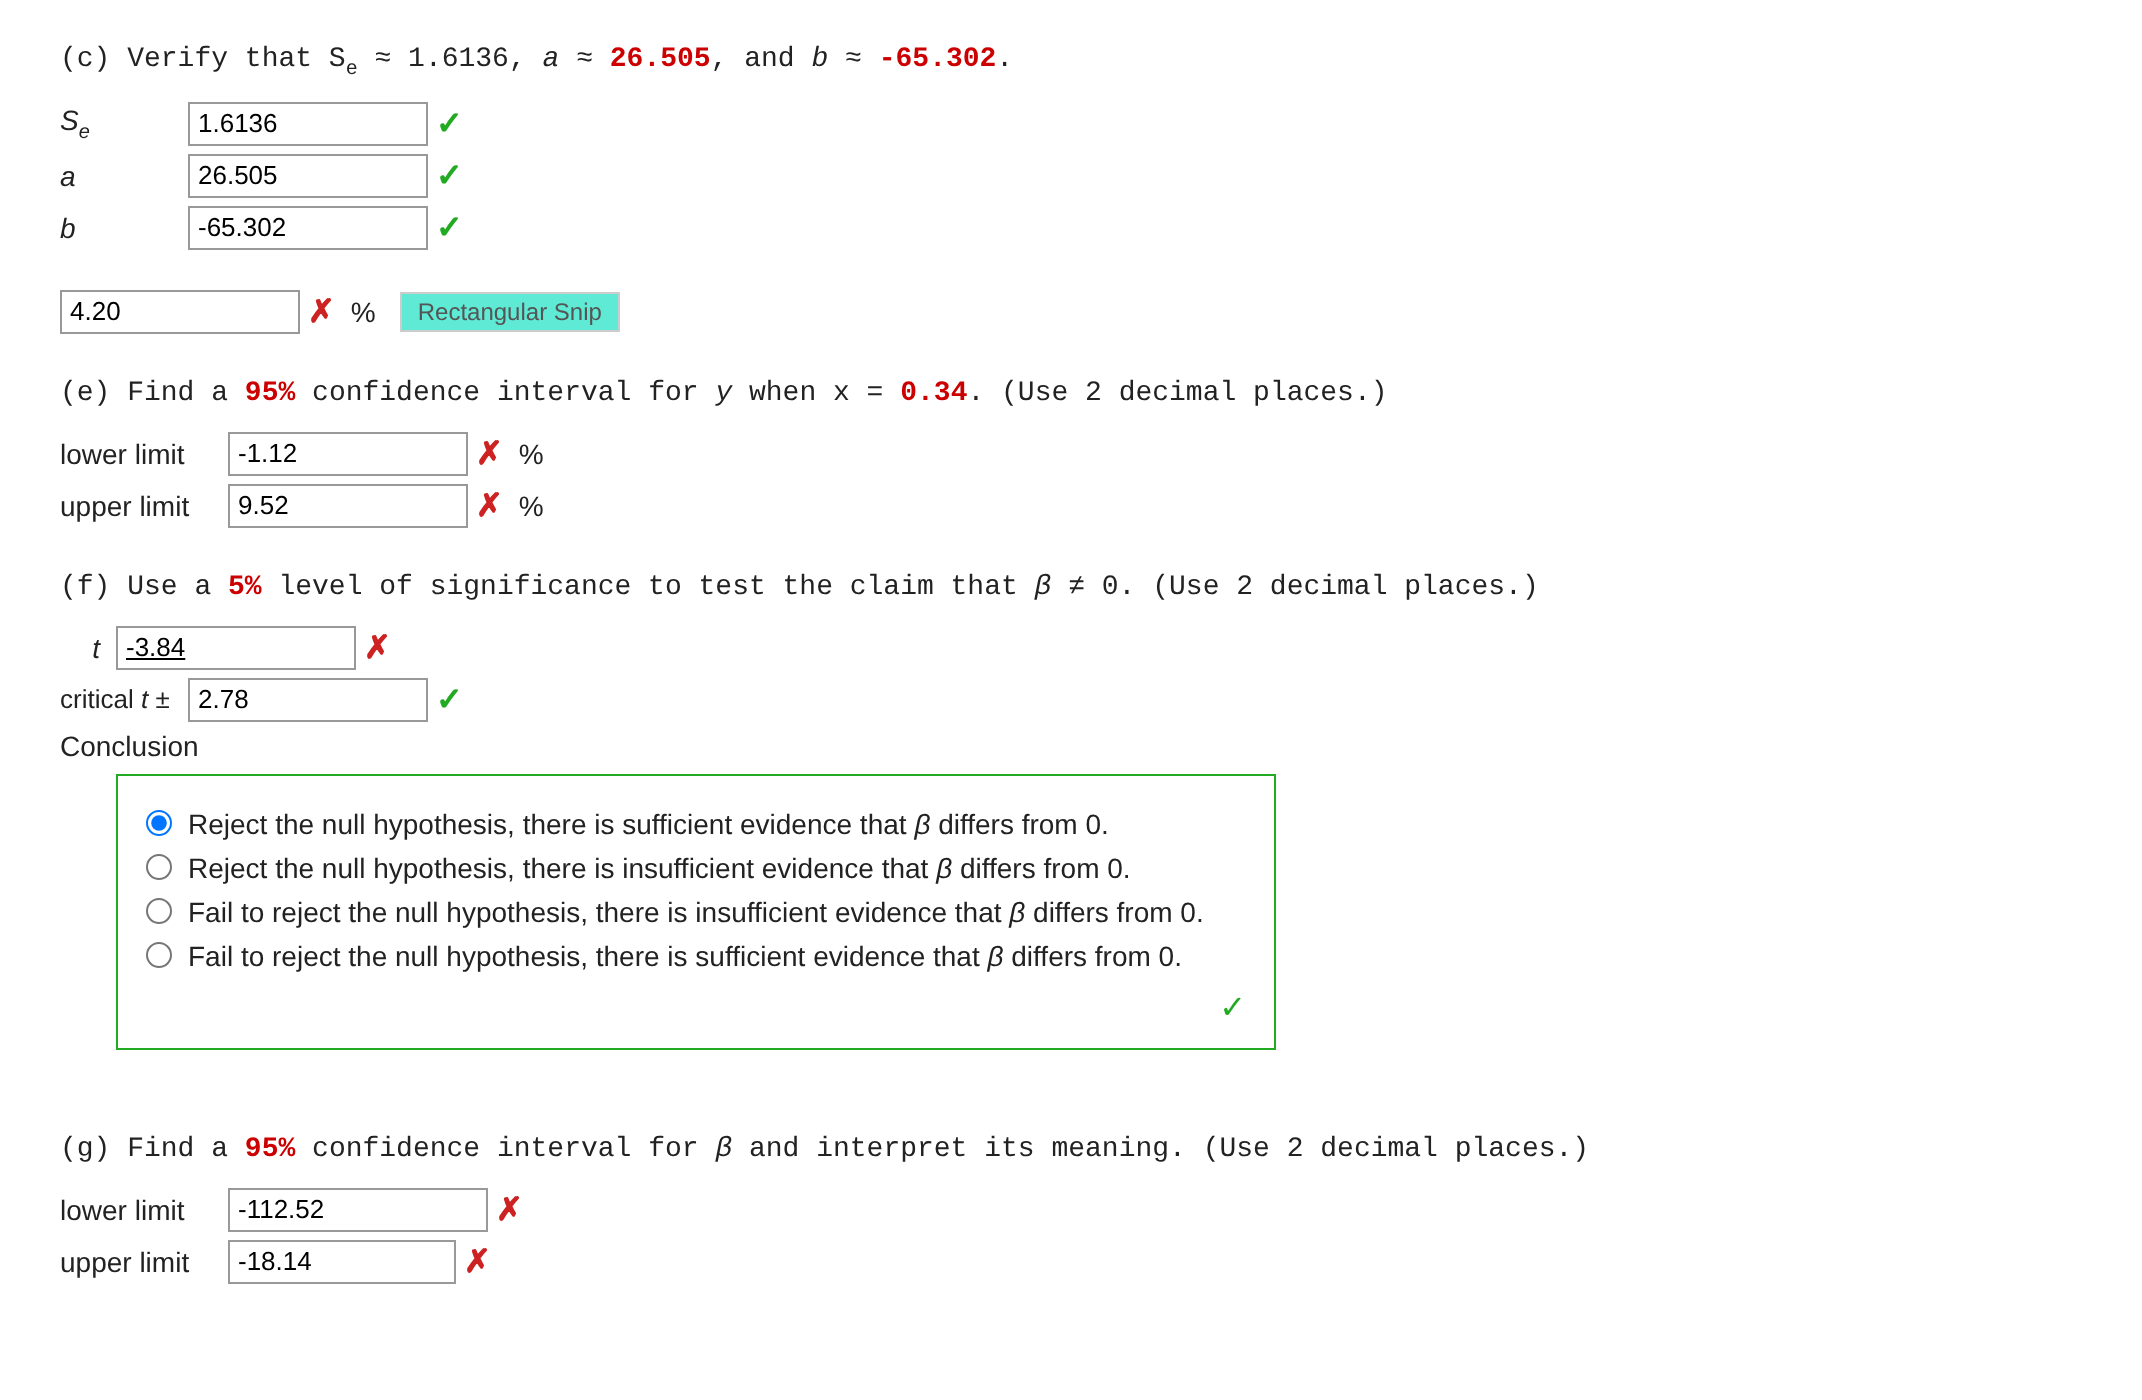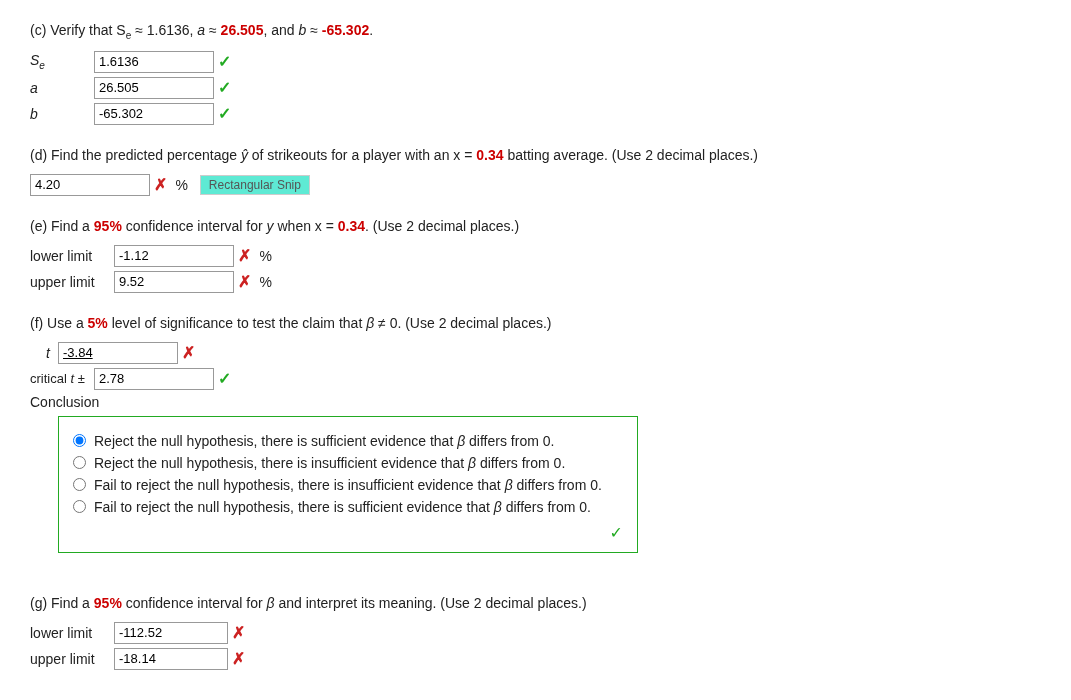--- a/index.html
+++ b/index.html
@@ -6,21 +6,21 @@
     body {
       font-family: Arial, sans-serif;
       font-size: 14px;
       background: #fff;
       color: #222;
       padding: 20px 30px;
       width: 1071px;
       min-height: 700px;
     }
     .section { margin-bottom: 20px; }
-    .section-title { margin-bottom: 8px; line-height: 1.5; }
+    .section-title { margin-bottom: 8px; line-height: 1.5; font-family: Liberation Mono, monospace; }
     .highlight-red { color: #cc0000; font-weight: bold; }
     .input-row { display: flex; align-items: center; margin-bottom: 4px; gap: 4px; }
     .label-prefix { min-width: 60px; text-align: left; font-style: italic; padding-right: 4px; }
     input[type="text"] {
       border: 1px solid #999;
       padding: 2px 4px;
       font-size: 13px;
       height: 22px;
       width: 120px;
     }
@@ -72,23 +72,20 @@
     <span class="check-green">✓</span>
   </div>
   <div class="input-row">
     <span class="label-prefix"><span class="italic">b</span></span>
     <input type="text" value="-65.302" style="">
     <span class="check-green">✓</span>
   </div>
 </div>
 
 <div class="section">
-  <div class="section-title">
-    (d) Find the predicted percentage <span class="italic">ŷ</span> of strikeouts for a player with an x = <span class="highlight-red">0.34</span> batting average. (Use 2 decimal places.)
-  </div>
   <div class="input-row">
     <input type="text" value="4.20" style="">
     <span class="cross-red">✗</span>
     <span class="unit">%</span>
     <span class="snip-badge">Rectangular Snip</span>
   </div>
 </div>
 
 <div class="section">
   <div class="section-title">
@@ -145,21 +142,21 @@
 </div>
 
 <div style="height: 20px;"></div>
 
 <div class="section">
   <div class="section-title">
     (g) Find a <span class="highlight-red">95%</span> confidence interval for <span class="italic">β</span> and interpret its meaning. (Use 2 decimal places.)
   </div>
   <div class="input-row">
     <span class="row-label">lower limit</span>
-    <input type="text" value="-112.52" style="width: 114px;">
+    <input type="text" value="-112.52" style="width: 130px;">
     <span class="cross-red">✗</span>
   </div>
   <div class="input-row">
     <span class="row-label">upper limit</span>
     <input type="text" value="-18.14" style="width: 114px;">
     <span class="cross-red">✗</span>
   </div>
 </div>
 
 </body></html>

